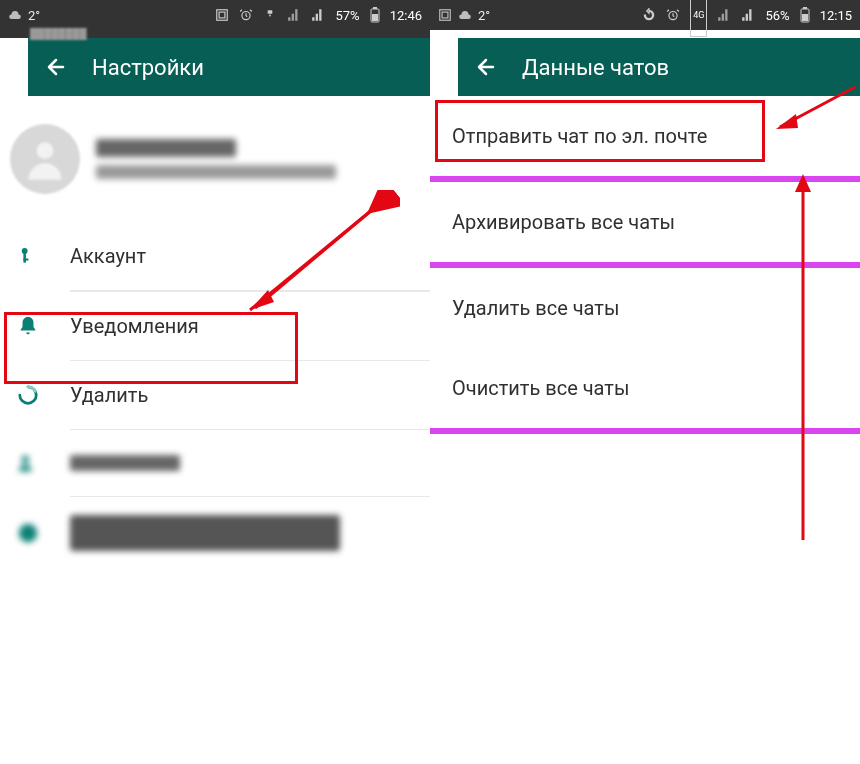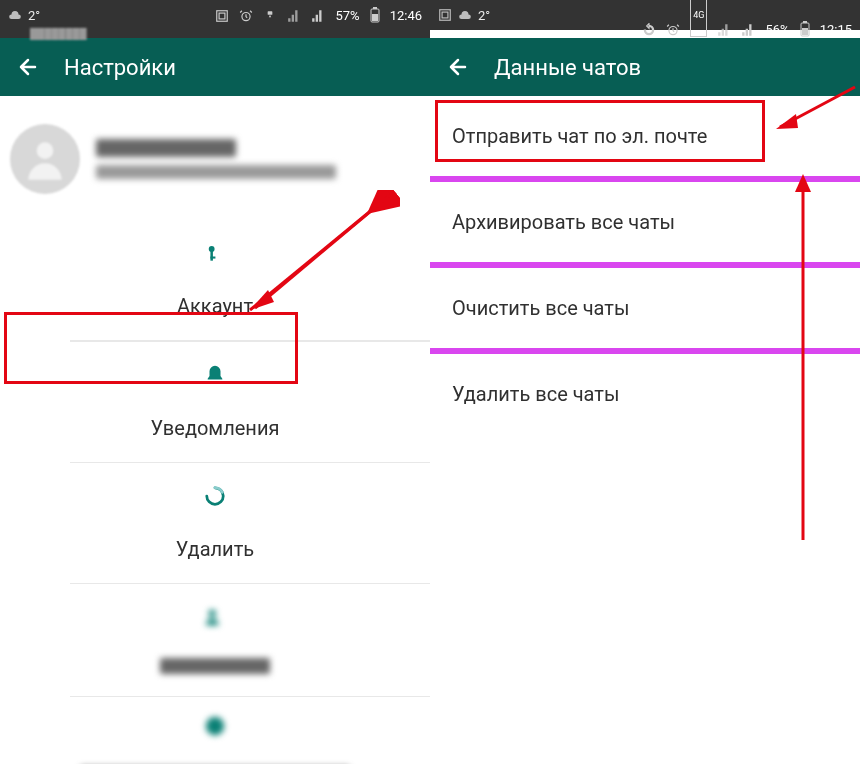--- a/index.html
+++ b/index.html
@@ -1,32 +1,32 @@
 <!DOCTYPE html>
 <html><head>
   <meta charset="utf-8">
   <style>
     * { margin: 0; padding: 0; box-sizing: border-box; font-family: Roboto, Arial, sans-serif; }
     body { width: 860px; height: 764px; background: #fff; display: flex; overflow: hidden; }
     .screen { width: 430px; height: 764px; position: relative; background: #fff; }
     .statusbar { height: 30px; background: #333; color: #fff; display: flex; align-items: center; justify-content: space-between; padding: 0 8px; font-size: 13px; }
     .status-left { display: flex; align-items: center; gap: 6px; opacity: 0.9; }
-    .status-right { display: flex; align-items: flex-end; gap: 10px; }
+    .status-right { display: flex; align-items: center; gap: 10px; }
     .status-icon { display: inline-flex; align-items: center; }
     .crop-strip { height: 8px; background: #333; position: relative; }
     .crop-text { position: absolute; left: 30px; top: -2px; color: #999; font-size: 10px; filter: blur(1px); }
-    .header { height: 58px; background: #075e54; color: #fff; display: flex; align-items: center; padding: 0 16px; gap: 24px; }
+    .header { height: 58px; background: #075e54; color: #fff; display: flex; align-items: center; padding: 0 16px; gap: 24px; margin-left: 28px; }
     .header-title { font-size: 22px; font-weight: 400; }
     .back-btn { cursor: pointer; display: flex; align-items: center; }
     .profile { display: flex; align-items: center; padding: 28px 16px 28px 10px; gap: 16px; }
     .avatar { width: 70px; height: 70px; border-radius: 50%; background: #d8d8d8; display: flex; align-items: center; justify-content: center; filter: blur(1px); }
     .profile-text { filter: blur(3px); }
     .profile-name { width: 140px; height: 18px; background: #666; border-radius: 2px; margin-bottom: 8px; }
     .profile-sub { width: 240px; height: 14px; background: #999; border-radius: 2px; }
-    .menu-item { display: flex; align-items: center; padding: 22px 16px; gap: 30px; color: #303030; font-size: 20px; border-bottom: none; cursor: pointer; position: relative; flex-direction: column; }
+    .menu-item { display: flex; align-items: center; padding: 22px 16px; gap: 30px; color: #303030; font-size: 20px; border-bottom: none; cursor: pointer; position: relative; }
     .menu-item .icon { width: 24px; display: flex; justify-content: center; }
     .divider { height: 1px; background: #e8e8e8; margin-left: 70px; }
     .chat-history-item { padding: 28px 22px; color: #303030; font-size: 20px; border-bottom: 6px solid #d946ef; cursor: pointer; }
     .red-box { position: absolute; border: 3px solid #e30613; pointer-events: none; }
     .blurred-item { filter: blur(3px); }
     svg.arrow { position: absolute; pointer-events: none; }
   </style>
 </head>
 <body>
 
@@ -234,25 +234,25 @@
     </span>
     <span class="header-title">Данные чатов</span>
   </div>
 
   <div class="chat-history-item">
     <span>Отправить чат по эл. почте</span>
   </div>
   <div class="chat-history-item">
     <span>Архивировать все чаты</span>
   </div>
+  <div class="chat-history-item" style="border-bottom:none;">
+    <span>Удалить все чаты</span>
+  </div>
   <div class="chat-history-item">
     <span>Очистить все чаты</span>
-  </div>
-  <div class="chat-history-item" style="border-bottom:none;">
-    <span>Удалить все чаты</span>
   </div>
 
   <div class="red-box" style="left:5px; top:100px; width:330px; height:62px;"></div>
 
   <svg class="arrow" style="left:340px; top:82px; width:100px; height:70px;">
     <line x1="85" y1="5" x2="10" y2="45" stroke="#e30613" stroke-width="3"></line>
     <polygon points="6,47 26,32 28,46" fill="#e30613"></polygon>
   </svg>
 
   <svg class="arrow" style="left:355px; top:170px; width:40px; height:380px;">

